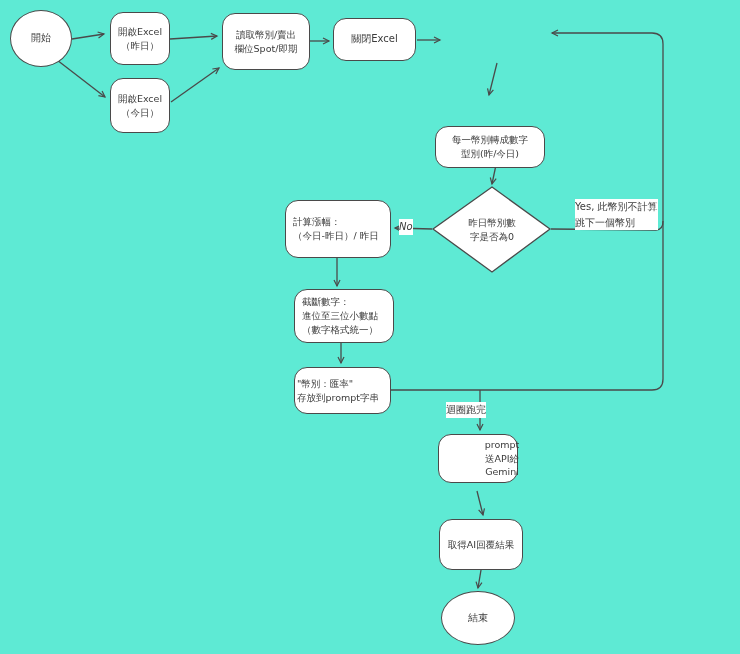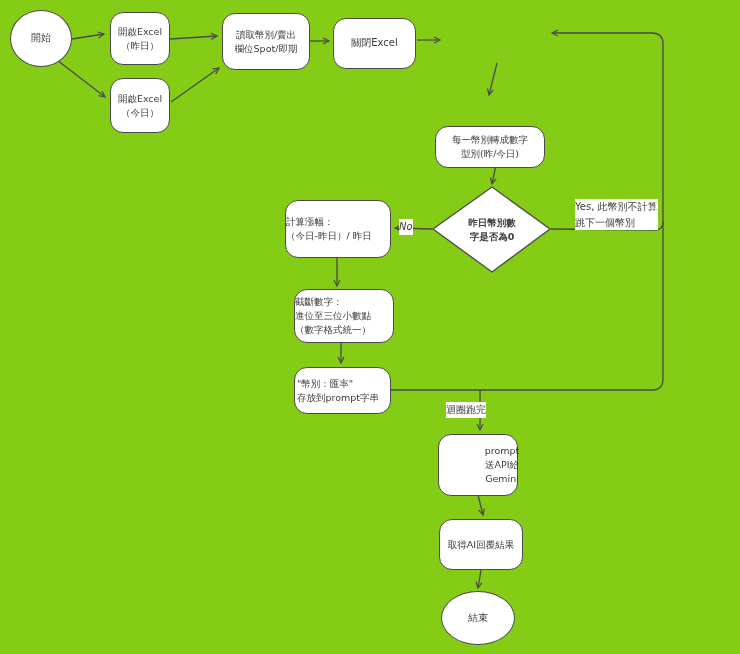--- a/index.html
+++ b/index.html
@@ -1,29 +1,29 @@
 <!DOCTYPE html>
 <html><head>
 <meta charset="utf-8">
 <style>
   html,body{margin:0;padding:0;background:#ffffff;}
   .canvas{
-    position:relative;width:740px;height:654px;background:#84cc16;
+    position:relative;width:740px;height:654px;background:#5eead4;
     font-family:"DejaVu Sans",sans-serif;color:#3b3b3b;overflow:hidden;
   }
   .edges{position:absolute;left:0;top:0;width:740px;height:654px;}
   .node{
     position:absolute;border:1.4px solid #4a4a4a;border-radius:13px;
     display:flex;flex-direction:column;align-items:center;justify-content:center;
     text-align:center;font-size:10px;line-height:1.45;background:#ffffff;
     box-sizing:border-box;white-space:nowrap;
   }
   .ellipse{border-radius:50%;}
   .no-border{border:none;background:transparent;}
-  .left-align{align-items:flex-start;text-align:left;}
+  .left-align{align-items:flex-start;text-align:left;padding-left:7px;}
   .edge-label{
     position:absolute;font-size:10px;line-height:1.55;background:#ffffff;
     white-space:nowrap;color:#3b3b3b;
   }
   .small{font-size:9.5px;}
 </style>
 </head>
 <body>
 
 <div class="canvas">
@@ -84,52 +84,52 @@
   <div class="node small" style="left:110px;top:78px;width:60px;height:55px;">
     <span>開啟Excel</span>
     <span>（今日）</span>
   </div>
 
   <div class="node small" style="left:222px;top:13px;width:88px;height:57px;">
     <span>讀取幣別/賣出</span>
     <span>欄位Spot/即期</span>
   </div>
 
-  <div class="node" style="left:333px;top:18px;width:83px;height:51px;">
+  <div class="node" style="left:333px;top:18px;width:83px;height:43px;">
     <span>關閉Excel</span>
   </div>
 
 
   <div class="node small" style="left:435px;top:98px;width:110px;height:42px;margin-top:28px;">
     <span>每一幣別轉成數字</span>
     <span>型別(昨/今日)</span>
   </div>
 
-  <div class="node no-border small" style="left:446px;top:207px;width:92px;height:46px;font-weight:bold;">
+  <div class="node no-border small" style="left:446px;top:207px;width:92px;height:46px;">
     <span>昨日幣別數</span>
     <span>字是否為0</span>
   </div>
 
   <div class="node small left-align" style="left:285px;top:200px;width:106px;height:58px;">
     <span>計算漲幅：</span>
     <span>（今日-昨日）/ 昨日</span>
   </div>
 
   <div class="node small left-align" style="left:294px;top:289px;width:100px;height:54px;">
     <span>截斷數字：</span>
     <span>進位至三位小數點</span>
     <span>（數字格式統一）</span>
   </div>
 
   <div class="node small left-align" style="left:294px;top:367px;width:97px;height:47px;padding-left:2px;">
     <span>"幣別：匯率"</span>
     <span>存放到prompt字串</span>
   </div>
 
-  <div class="node small" style="left:438px;top:434px;width:80px;height:62px;padding-left:48px;">
+  <div class="node small" style="left:438px;top:434px;width:80px;height:49px;padding-left:48px;">
     <span>prompt</span>
     <span>送API給</span>
     <span>Gemini</span>
   </div>
 
   <div class="node small" style="left:439px;top:519px;width:84px;height:51px;">
     <span>取得AI回覆結果</span>
   </div>
 
   <div class="node ellipse" style="left:441px;top:591px;width:74px;height:54px;">

